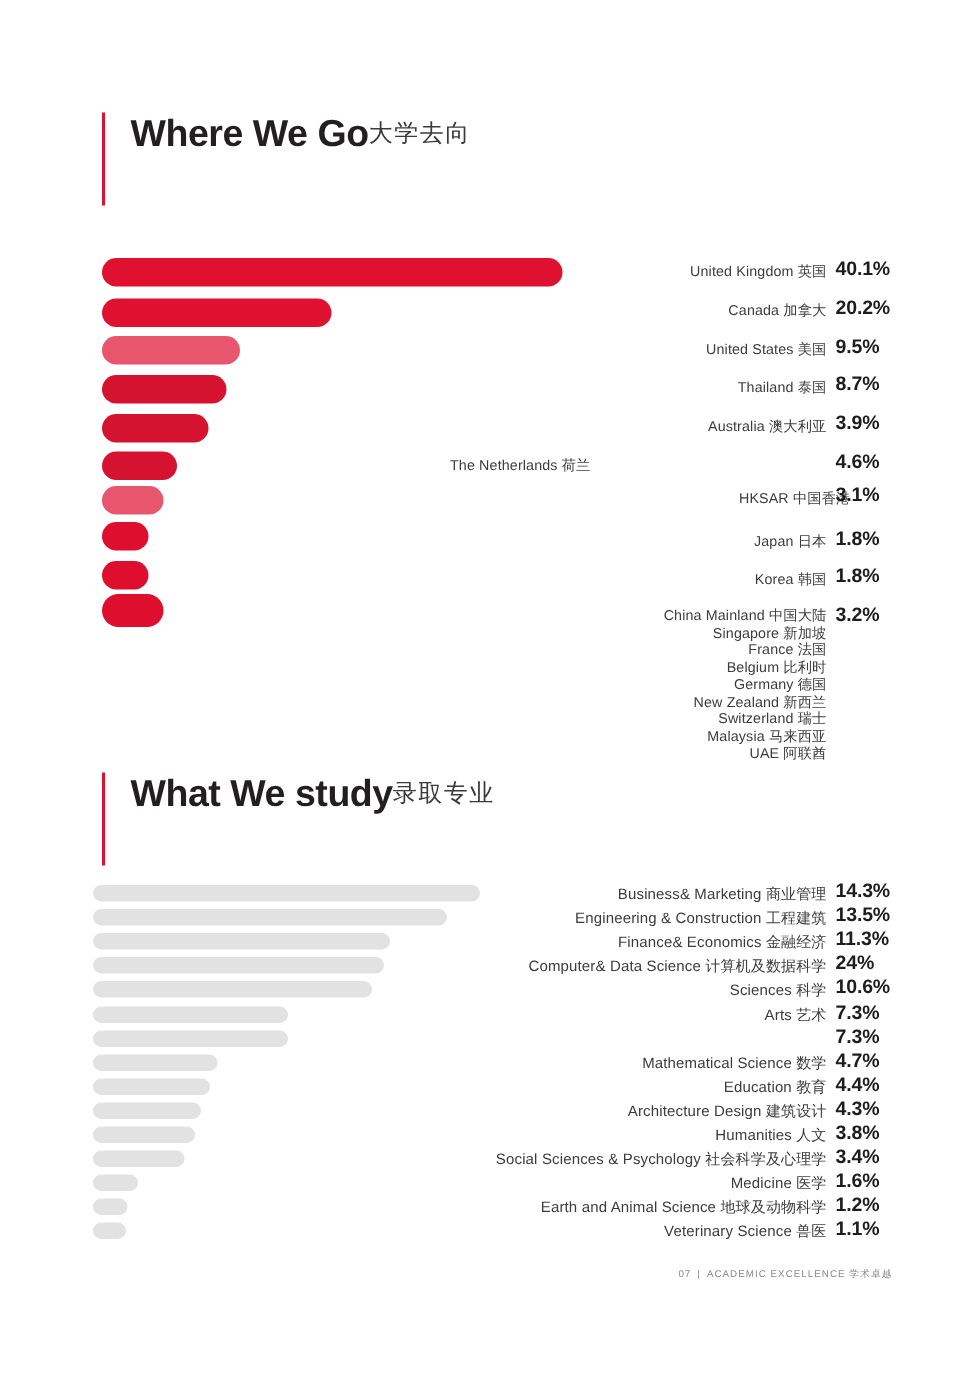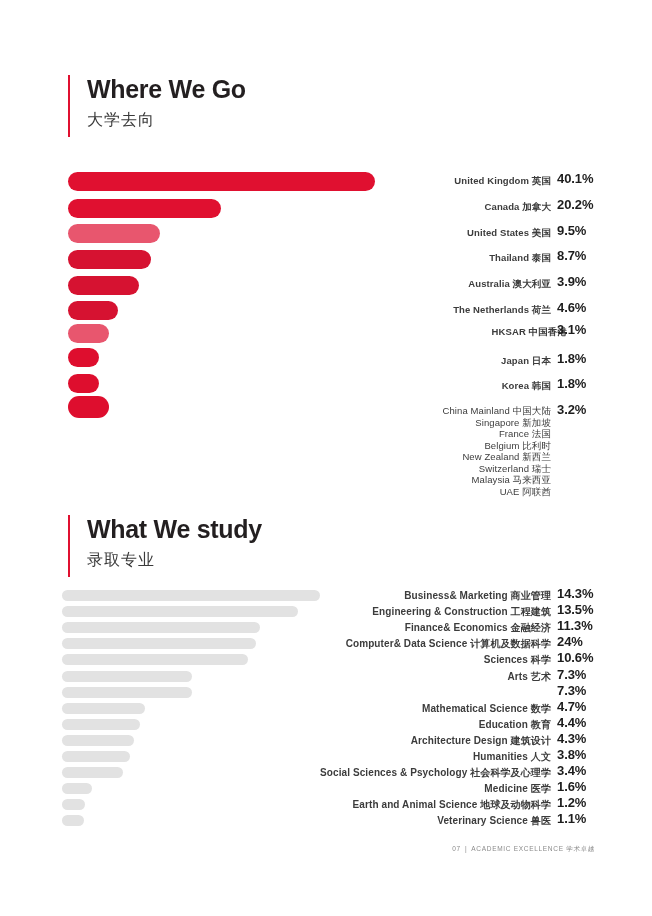--- a/index.html
+++ b/index.html
@@ -28,21 +28,21 @@
     align-items: stretch;
   }
   .head-rule {
     width: 2px;
     background: #E01030;
     margin-right: 17px;
     flex: 0 0 2px;
   }
   .head-texts {
     display: flex;
-    flex-direction: column;
+    flex-direction: row;
     justify-content: flex-start;
   }
   .head-en {
     font-size: 25px;
     font-weight: bold;
     letter-spacing: -0.3px;
     color: #231f20;
     line-height: 1.18;
     white-space: nowrap;
   }
@@ -62,21 +62,20 @@
   }
   .bar {
     position: absolute;
     left: 0;
     border-radius: 999px;
   }
   .labelwrap {
     position: absolute;
     display: flex;
     align-items: baseline;
-    font-weight: bold;
   }
   .lbl {
     text-align: right;
     font-size: 9.5px;
     color: #3c3c3c;
     white-space: nowrap;
     letter-spacing: 0.1px;
   }
   .pct {
     font-size: 13px;
@@ -143,41 +142,42 @@
       </div>
       <div class="pct" style="position: absolute; left: 557px; top: 223px;">9.5%</div>
       <div class="labelwrap" style="left: 300px; top: 252px; width: 251px; justify-content: flex-end;">
         <div class="lbl">Thailand 泰国</div>
       </div>
       <div class="pct" style="position: absolute; left: 557px; top: 248px;">8.7%</div>
       <div class="labelwrap" style="left: 300px; top: 278px; width: 251px; justify-content: flex-end;">
         <div class="lbl">Australia 澳大利亚</div>
       </div>
       <div class="pct" style="position: absolute; left: 557px; top: 274px;">3.9%</div>
-      <div class="labelwrap" style="left: 300px; top: 304px; width: 251px; justify-content: flex-end;">
+      <div class="labelwrap" style="left: 300px; top: 304px; width: 251px; justify-content: flex-start;">
         <div class="lbl">The Netherlands 荷兰</div>
       </div>
       <div class="pct" style="position: absolute; left: 557px; top: 300px;">4.6%</div>
       <div class="labelwrap" style="left: 316px; top: 326px; width: 251px; justify-content: flex-end;">
         <div class="lbl">HKSAR 中国香港</div>
       </div>
       <div class="pct" style="position: absolute; left: 557px; top: 322px;">3.1%</div>
       <div class="labelwrap" style="left: 300px; top: 355px; width: 251px; justify-content: flex-end;">
         <div class="lbl">Japan 日本</div>
       </div>
       <div class="pct" style="position: absolute; left: 557px; top: 351px;">1.8%</div>
       <div class="labelwrap" style="left: 300px; top: 380px; width: 251px; justify-content: flex-end;">
         <div class="lbl">Korea 韩国</div>
       </div>
       <div class="pct" style="position: absolute; left: 557px; top: 376px;">1.8%</div>
       <div style="position: absolute; left: 300px; top: 405px; width: 251px; text-align: right;">
         <div class="lbl" style="line-height: 11.5px;">China Mainland 中国大陆</div>
         <div class="lbl" style="line-height: 11.5px;">Singapore 新加坡</div>
         <div class="lbl" style="line-height: 11.5px;">France 法国</div>
         <div class="lbl" style="line-height: 11.5px;">Belgium 比利时</div>
+        <div class="lbl" style="line-height: 11.5px;">Germany 德国</div>
         <div class="lbl" style="line-height: 11.5px;">New Zealand 新西兰</div>
         <div class="lbl" style="line-height: 11.5px;">Switzerland 瑞士</div>
         <div class="lbl" style="line-height: 11.5px;">Malaysia 马来西亚</div>
         <div class="lbl" style="line-height: 11.5px;">UAE 阿联酋</div>
       </div>
       <div class="pct" style="position: absolute; left: 557px; top: 402px;">3.2%</div>
     </div>
 
   <div class="section-head" id="head-study" style="left:68px; top:515px; height:62px;">
     <div class="head-rule"></div>

